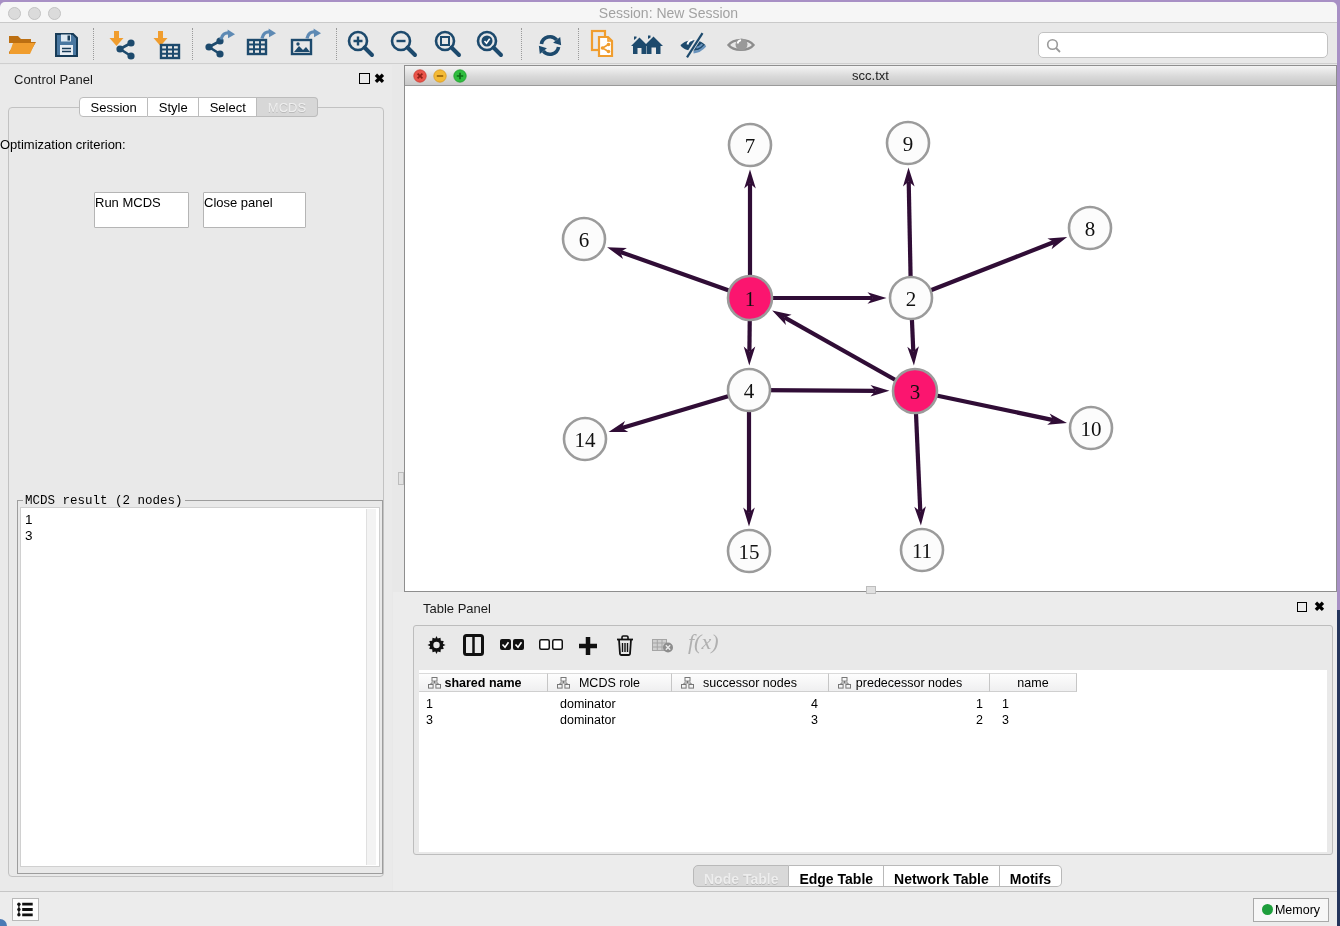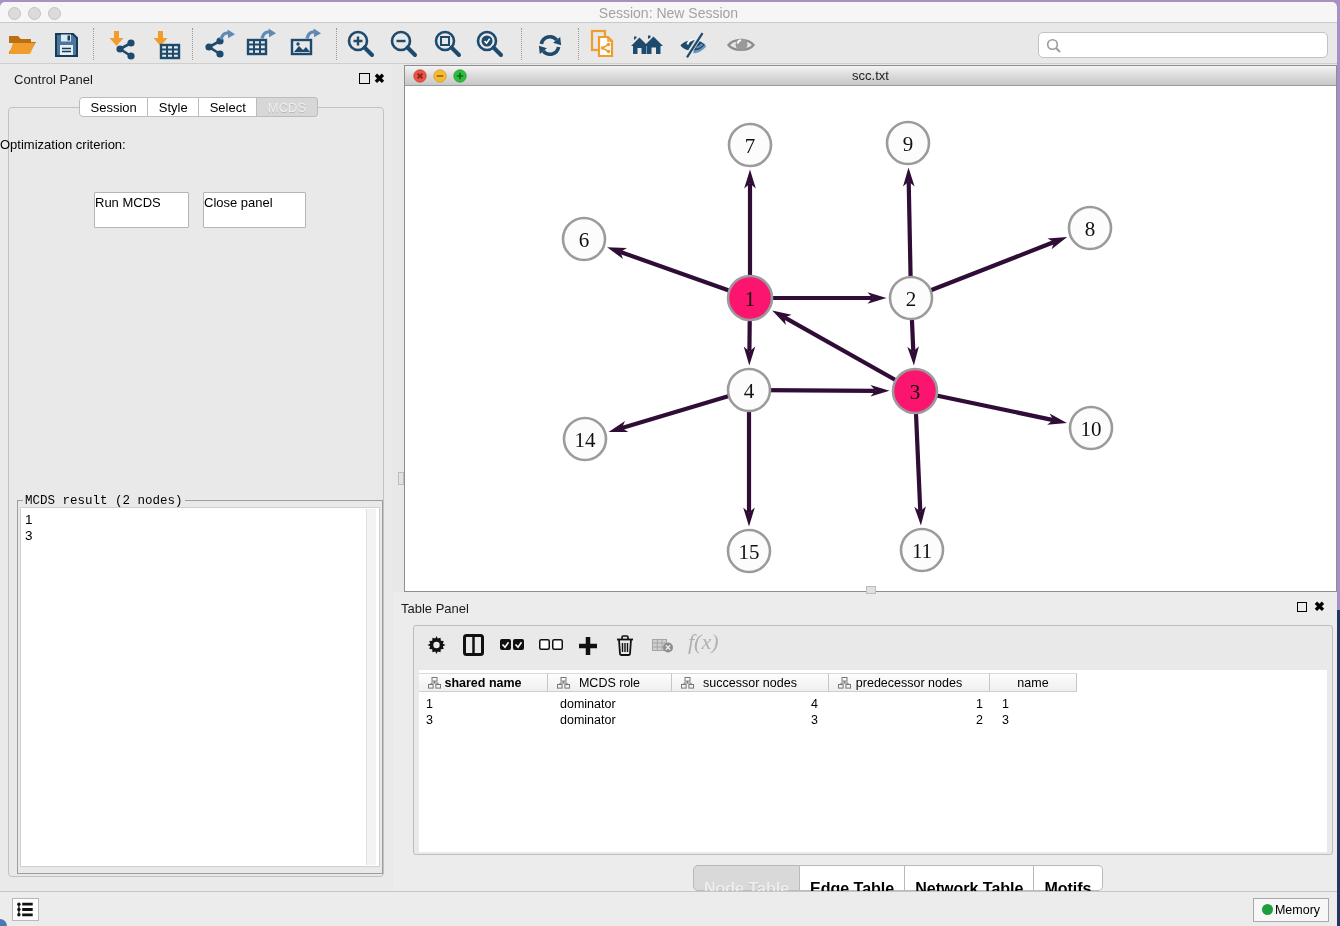--- a/index.html
+++ b/index.html
@@ -40,32 +40,32 @@
 #fs-white { position:absolute; left:2px; top:6px; width:360px; height:360px; background:#fff; border:1px solid #d0d0d0; }
 #fs-scroll { position:absolute; right:3px; top:1px; width:10px; height:356px; background:#f3f3f3; border-left:1px solid #e0e0e0; }
 
 
 #netwin { left:404px; top:65px; width:933px; height:527px; border:1px solid #8e8e8e; background:#fff; }
 #net-titlebar { position:absolute; left:0; top:0; width:100%; height:20px; background:linear-gradient(#f4f4f4,#d9d9d9 55%,#c8c8c8); border-bottom:1px solid #9a9a9a; }
 #net-title { position:absolute; width:100%; top:2px; text-align:center; font-size:13px; color:#222; }
 
 
 #tpanel { left:393px; top:592px; width:944px; height:299px; background:#ececec; }
-#tp-title { position:absolute; left:8px; top:9px; font-size:13px; color:#1a1a1a; }
+#tp-title { position:absolute; left:30px; top:9px; font-size:13px; color:#1a1a1a; }
 #tp-box { position:absolute; left:20px; top:33px; width:920px; height:230px; border:1px solid #bdbdbd; border-radius:3px; background:#e9e9e9; }
 #tp-white { position:absolute; left:5px; top:44px; width:908px; height:182px; background:#fff; }
 #thead { position:absolute; left:0; top:3px; width:658px; height:19px; }
 #tp-toolbar { position:absolute; left:0; top:0; width:918px; height:43px; }
 .treeicon { position:absolute; left:9px; top:3px; }
 .th { position:absolute; top:0; height:19px; background:linear-gradient(#fdfdfd,#efeff0); border-right:1px solid #c6c6c6; border-top:1px solid #dadada; border-bottom:1px solid #cfcfcf; font-size:12.5px; text-align:center; line-height:18px; color:#000; }
 .td { position:absolute; font-size:12.5px; color:#000; height:16px; line-height:16px; }
 
 
 #bt-tabs { position:absolute; left:693px; top:865px; display:flex; }
-.btab { height:22px; line-height:21px; background:#fff; border:1px solid #b9b9b9; border-left:none; font-size:16px; font-weight:bold; padding:12px 10px; color:#000; }
+.btab { height:22px; line-height:21px; background:#fff; border:1px solid #b9b9b9; border-left:none; font-size:14px; font-weight:bold; padding:3px 10px; color:#000; }
 
 
 #statusbar { left:0; top:891px; width:1337px; height:35px; background:#ececec; border-top:1px solid #c6c6c6; }
 #listbtn { position:absolute; left:12px; top:6px; width:27px; height:23px; background:#fdfdfd; border:1px solid #b9b9b9; }
 #membtn { position:absolute; right:8px; top:6px; width:76px; height:24px; background:#f7f7f7; border:1px solid #a9a9a9; font-size:12.5px; text-align:center; line-height:22px; color:#000; }
 </style>
 </head>
 <body>
 <div class="abs" id="desk-top"></div>
 <div class="abs" style="left:0; top:919px; width:7px; height:7px; background:#4a7ab5; border-radius:0 7px 0 0; z-index:5;"></div>

